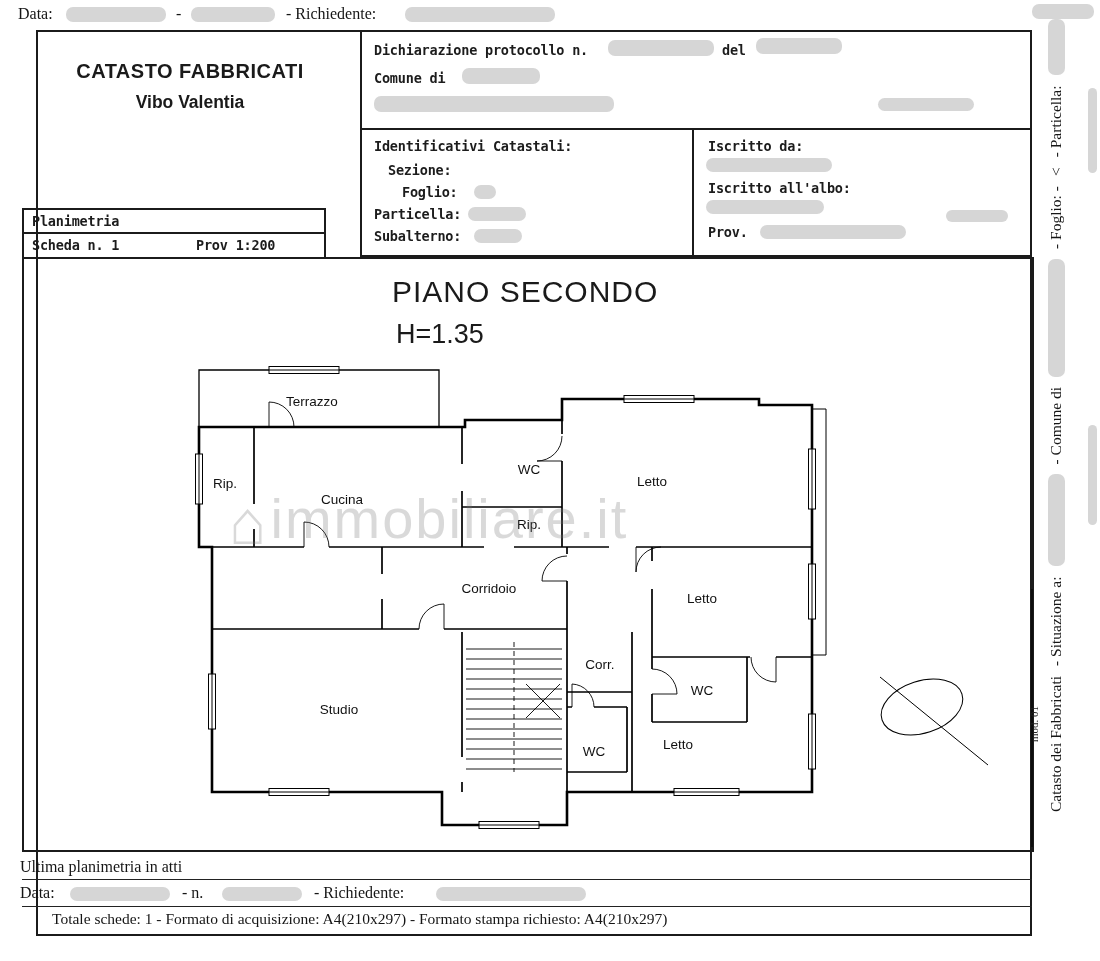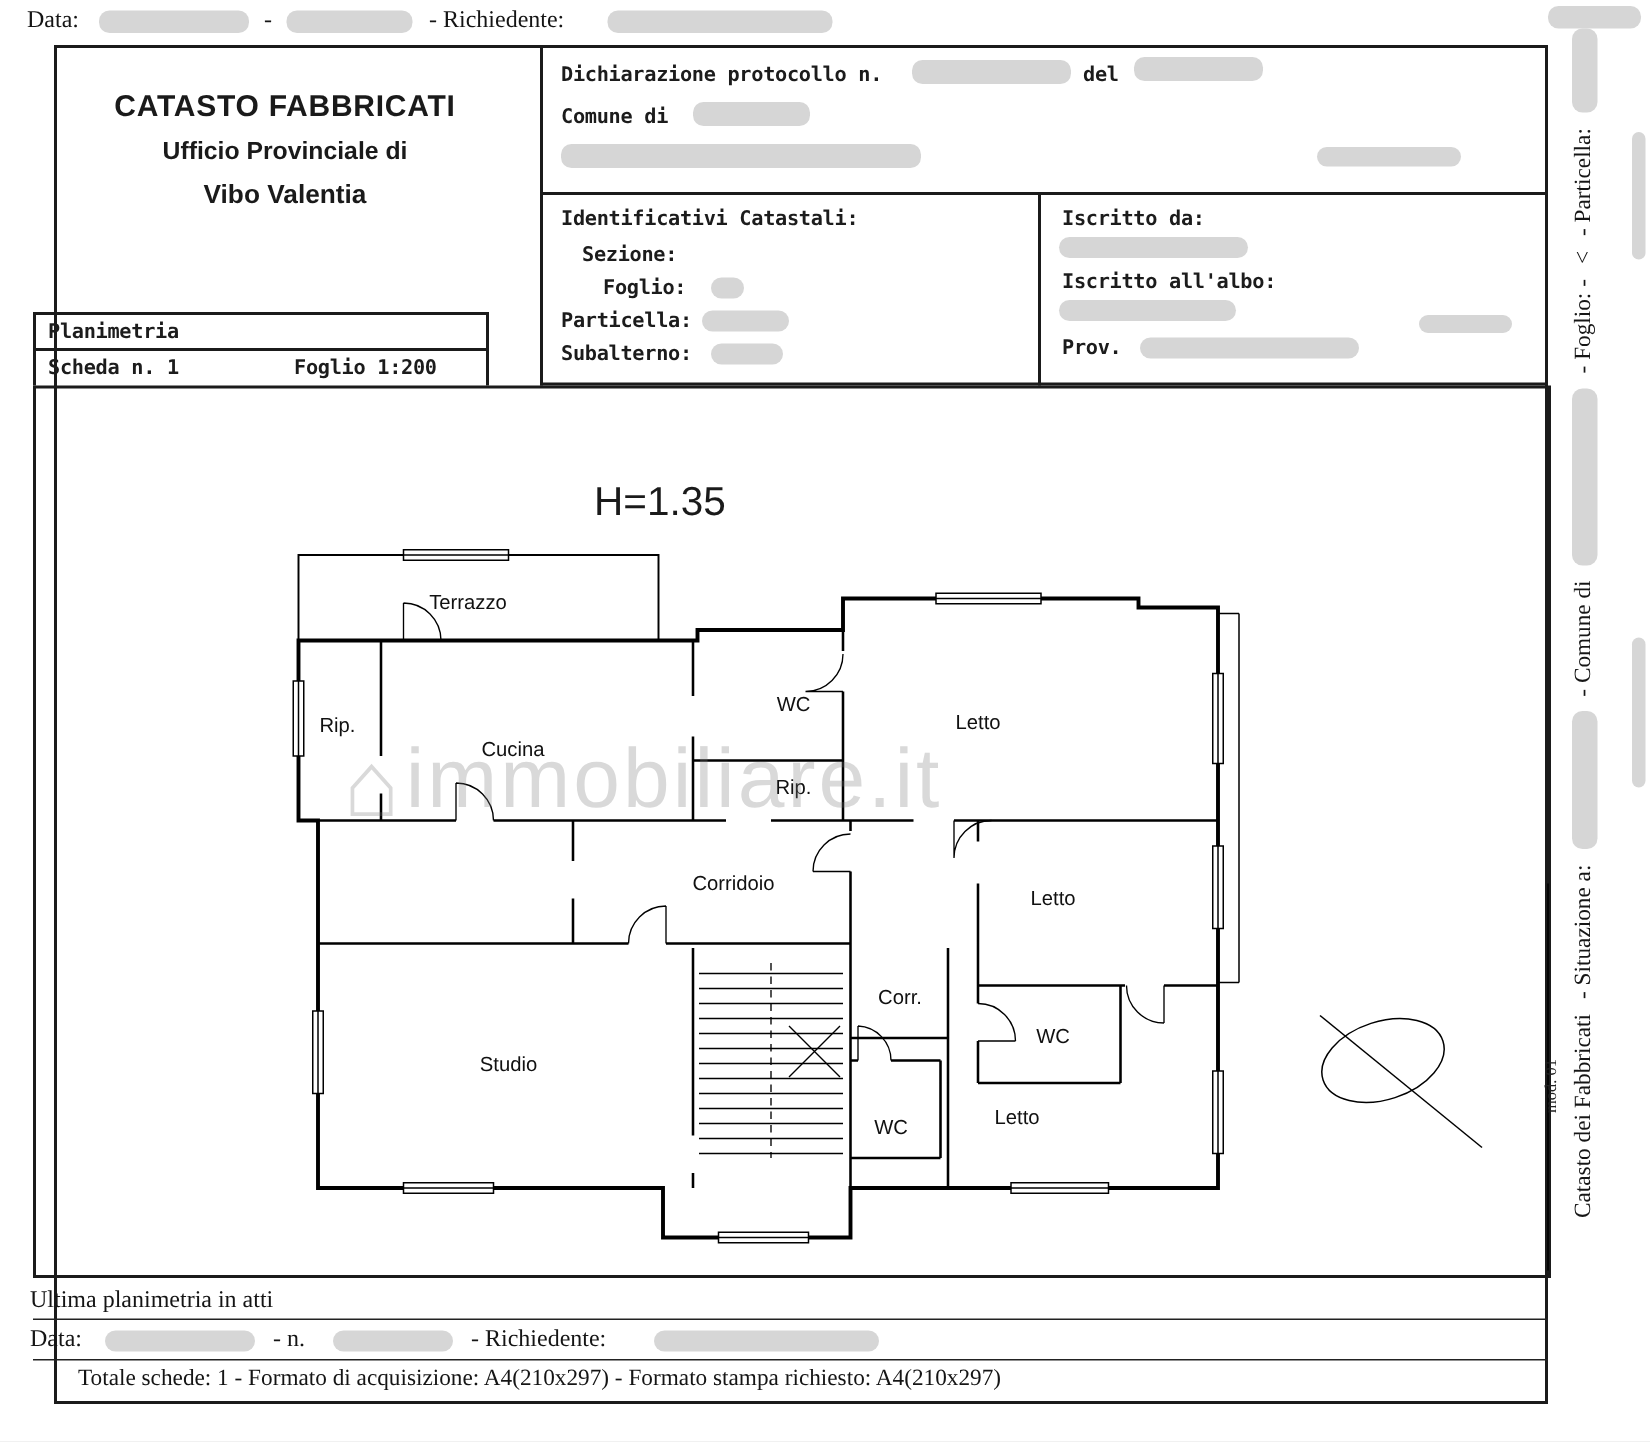--- a/index.html
+++ b/index.html
@@ -52,21 +52,20 @@
   <div class="abs serif" style="left:176px;top:5px;">-</div>
   <div class="blob" style="left:191px;top:7px;width:84px;height:15px;"></div>
   <div class="abs serif" style="left:286px;top:5px;">- Richiedente:</div>
   <div class="blob" style="left:405px;top:7px;width:150px;height:15px;"></div>
   <div class="blob" style="left:1032px;top:4px;width:62px;height:15px;"></div>
 
   <div class="box" style="left:36px;top:30px;width:996px;height:906px;border:2px solid #1b1b1b;"></div>
 
   <div class="agency">
     <div class="l2">CATASTO FABBRICATI</div>
-    <div class="l3">Ufficio Provinciale di</div>
     <div class="l4">Vibo Valentia</div>
   </div>
 
   <div class="box" style="left:360px;top:32px;width:672px;height:98px;border-left:2px solid #1b1b1b;border-bottom:2px solid #1b1b1b;">
     <div class="abs mono" style="left:12px;top:10px;">Dichiarazione protocollo n.</div>
     <div class="blob" style="left:246px;top:8px;width:106px;height:16px;"></div>
     <div class="abs mono" style="left:360px;top:10px;">del</div>
     <div class="blob" style="left:394px;top:6px;width:86px;height:16px;"></div>
     <div class="abs mono" style="left:12px;top:38px;">Comune di</div>
     <div class="blob" style="left:100px;top:36px;width:78px;height:16px;"></div>
@@ -93,25 +92,26 @@
     <div class="abs mono" style="left:14px;top:94px;">Prov.</div>
     <div class="blob" style="left:66px;top:95px;width:146px;height:14px;"></div>
     <div class="blob" style="left:252px;top:80px;width:62px;height:12px;"></div>
   </div>
 
   <div class="box" style="left:22px;top:208px;width:304px;height:26px;border:2px solid #1b1b1b;">
     <div class="abs mono" style="left:8px;top:3px;">Planimetria</div>
   </div>
   <div class="box" style="left:22px;top:234px;width:304px;height:23px;border-left:2px solid #1b1b1b;border-right:2px solid #1b1b1b;">
     <div class="abs mono" style="left:8px;top:3px;">Scheda n. 1</div>
-    <div class="abs mono" style="left:172px;top:3px;">Foglio 1:200</div>
+    <div class="abs mono" style="left:172px;top:3px;">Prov 1:200</div>
   </div>
 
   <div class="box" style="left:22px;top:257px;width:1012px;height:595px;border:2px solid #1b1b1b;">
 
+    <div class="plan-title">PIANO SECONDO</div>
     <div class="plan-h">H=1.35</div>
 
     <svg class="abs" style="left:0;top:0;" width="1012" height="595" viewBox="0 0 1012 595">
 
       <path class="wt" d="M175,168 V111 H415 V168"></path>
 
       <path class="wx" d="M175,168 H441 V161 H538 V140 H735 V146 H788 V533 H543 V566 H418 V533 H188 V288 H175 Z"></path>
 
       <path class="wi" d="M230,168 V245 M230,270 V288
         M175,288 H280 M305,288 H460 M490,288 H585 M612,288 H788

